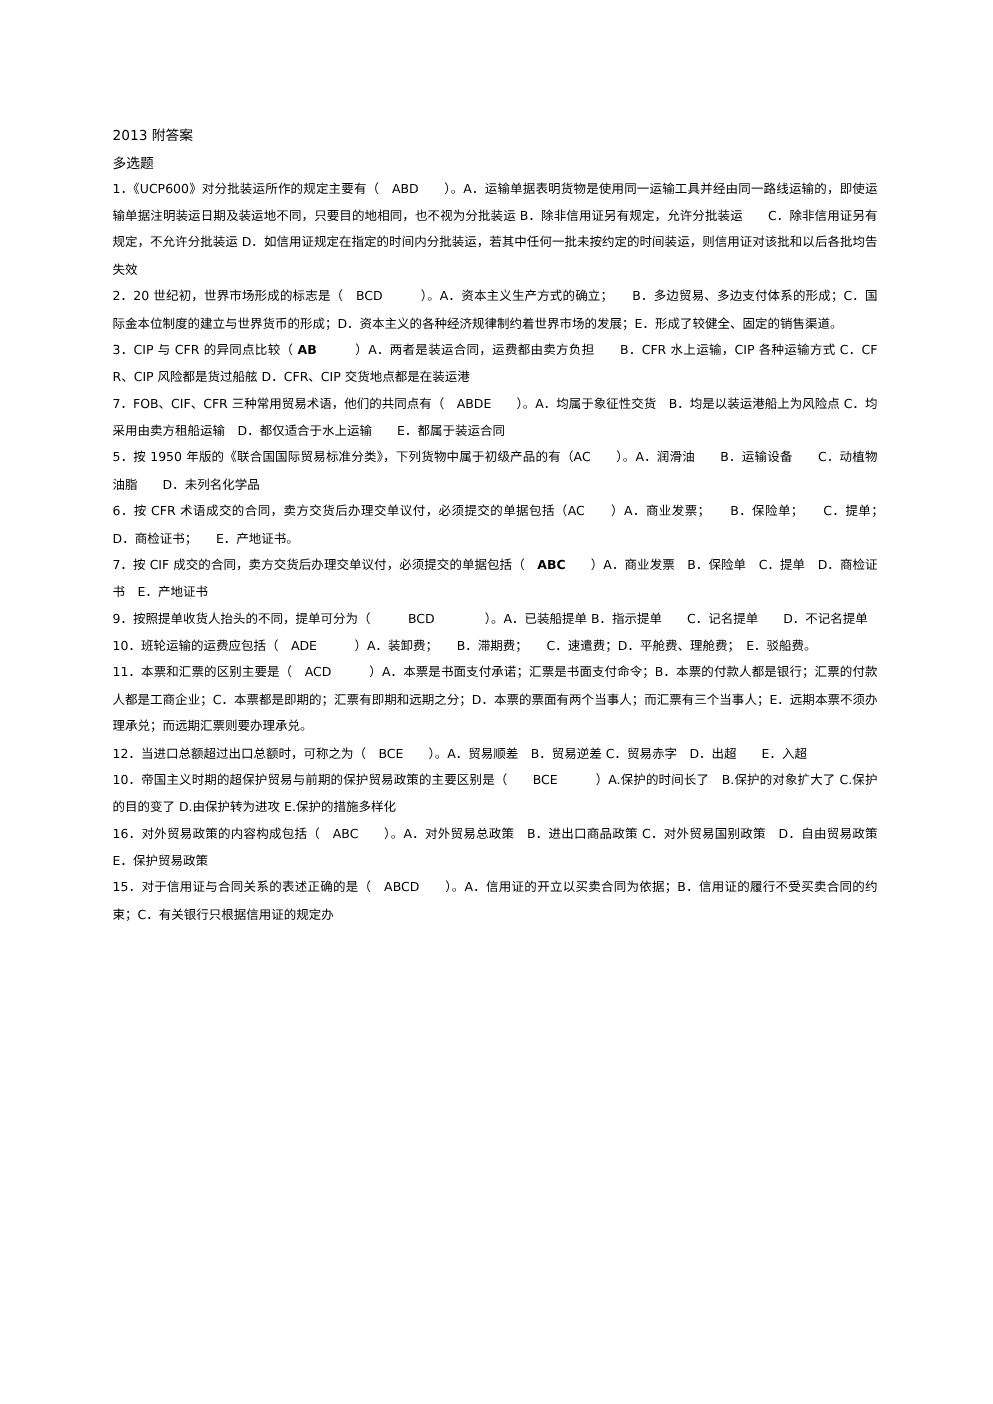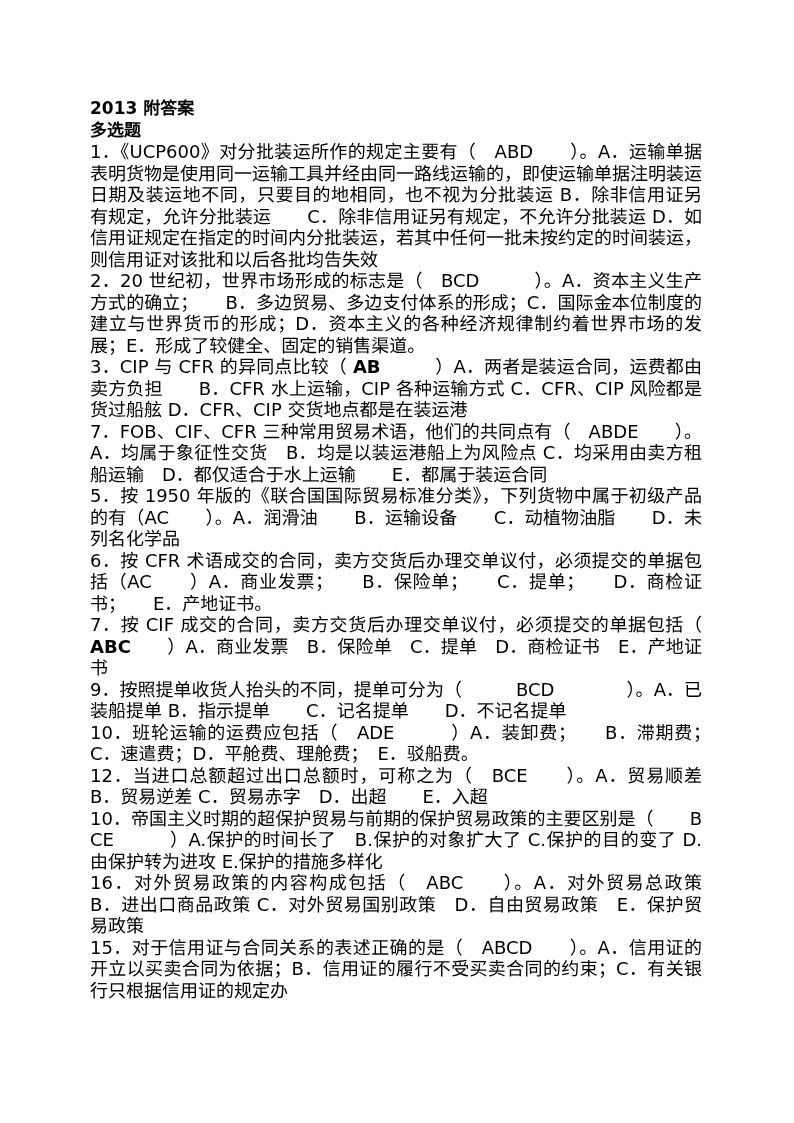--- a/index.html
+++ b/index.html
@@ -23,29 +23,29 @@
     box-sizing: border-box;
   }
   .content {
     position: absolute;
     left: 90px;
     top: 98px;
     width: 612px;
   }
   .doc-title {
     font-family: "DejaVu Sans", "Liberation Sans", sans-serif;
-    font-weight: bold;
-    font-size: 17px;
+    font-weight: normal;
+    font-size: 11px;
     line-height: 21.5px;
     letter-spacing: 0px;
     white-space: pre-wrap;
   }
   .qblock {
     font-family: "DejaVu Sans", "Liberation Sans", sans-serif;
-    font-size: 18px;
+    font-size: 10px;
     line-height: 21.5px;
     text-align: justify;
     text-justify: inter-ideograph;
     white-space: pre-wrap;
     word-break: break-all;
     overflow-wrap: anywhere;
   }
   .qblock .ans-b {
     font-weight: bold;
   }
@@ -66,19 +66,20 @@
 
     <div class="qblock">7．FOB、CIF、CFR 三种常用贸易术语，他们的共同点有（　ABDE　　）。A．均属于象征性交货　B．均是以装运港船上为风险点 C．均采用由卖方租船运输　D．都仅适合于水上运输　　E．都属于装运合同</div>
     <div class="qblock">5．按 1950 年版的《联合国国际贸易标准分类》，下列货物中属于初级产品的有（AC　　）。A．润滑油　　B．运输设备　　C．动植物油脂　　D．未列名化学品</div>
     <div class="qblock">6．按 CFR 术语成交的合同，卖方交货后办理交单议付，必须提交的单据包括（AC　　）A．商业发票；　　B．保险单；　　C．提单；　　D．商检证书；　　E．产地证书。</div>
 
     <div class="qblock"><span>7．按 CIF 成交的合同，卖方交货后办理交单议付，必须提交的单据包括（　</span><span class="ans-b">ABC</span><span>　　）A．商业发票　B．保险单　C．提单　D．商检证书　E．产地证书</span></div>
 
 
     <div class="qblock">9．按照提单收货人抬头的不同，提单可分为（　　　BCD　　　　）。A．已装船提单 B．指示提单　　C．记名提单　　D．不记名提单</div>
     <div class="qblock">10．班轮运输的运费应包括（　ADE　　　）A．装卸费；　　B．滞期费；　　C．速遣费；D．平舱费、理舱费；　E．驳船费。</div>
+    <div class="qblock">11．本票和汇票的区别主要是（　ACD　　　）A．本票是书面支付承诺；汇票是书面支付命令；B．本票的付款人都是银行；汇票的付款人都是工商企业；C．本票都是即期的；汇票有即期和远期之分；D．本票的票面有两个当事人；而汇票有三个当事人；E．远期本票不须办理承兑；而远期汇票则要办理承兑。</div>
     <div class="qblock">12．当进口总额超过出口总额时，可称之为（　BCE　　）。A．贸易顺差　B．贸易逆差 C．贸易赤字　D．出超　　E．入超</div>
     <div class="qblock">10．帝国主义时期的超保护贸易与前期的保护贸易政策的主要区别是（　　BCE　　　）A.保护的时间长了　B.保护的对象扩大了 C.保护的目的变了 D.由保护转为进攻 E.保护的措施多样化</div>
     <div class="qblock">16．对外贸易政策的内容构成包括（　ABC　　）。A．对外贸易总政策　B．进出口商品政策 C．对外贸易国别政策　D．自由贸易政策　E．保护贸易政策</div>
     <div class="qblock">15．对于信用证与合同关系的表述正确的是（　ABCD　　）。A．信用证的开立以买卖合同为依据；B．信用证的履行不受买卖合同的约束；C．有关银行只根据信用证的规定办</div>
 
   </div>
 </div>
 
 </body></html>

